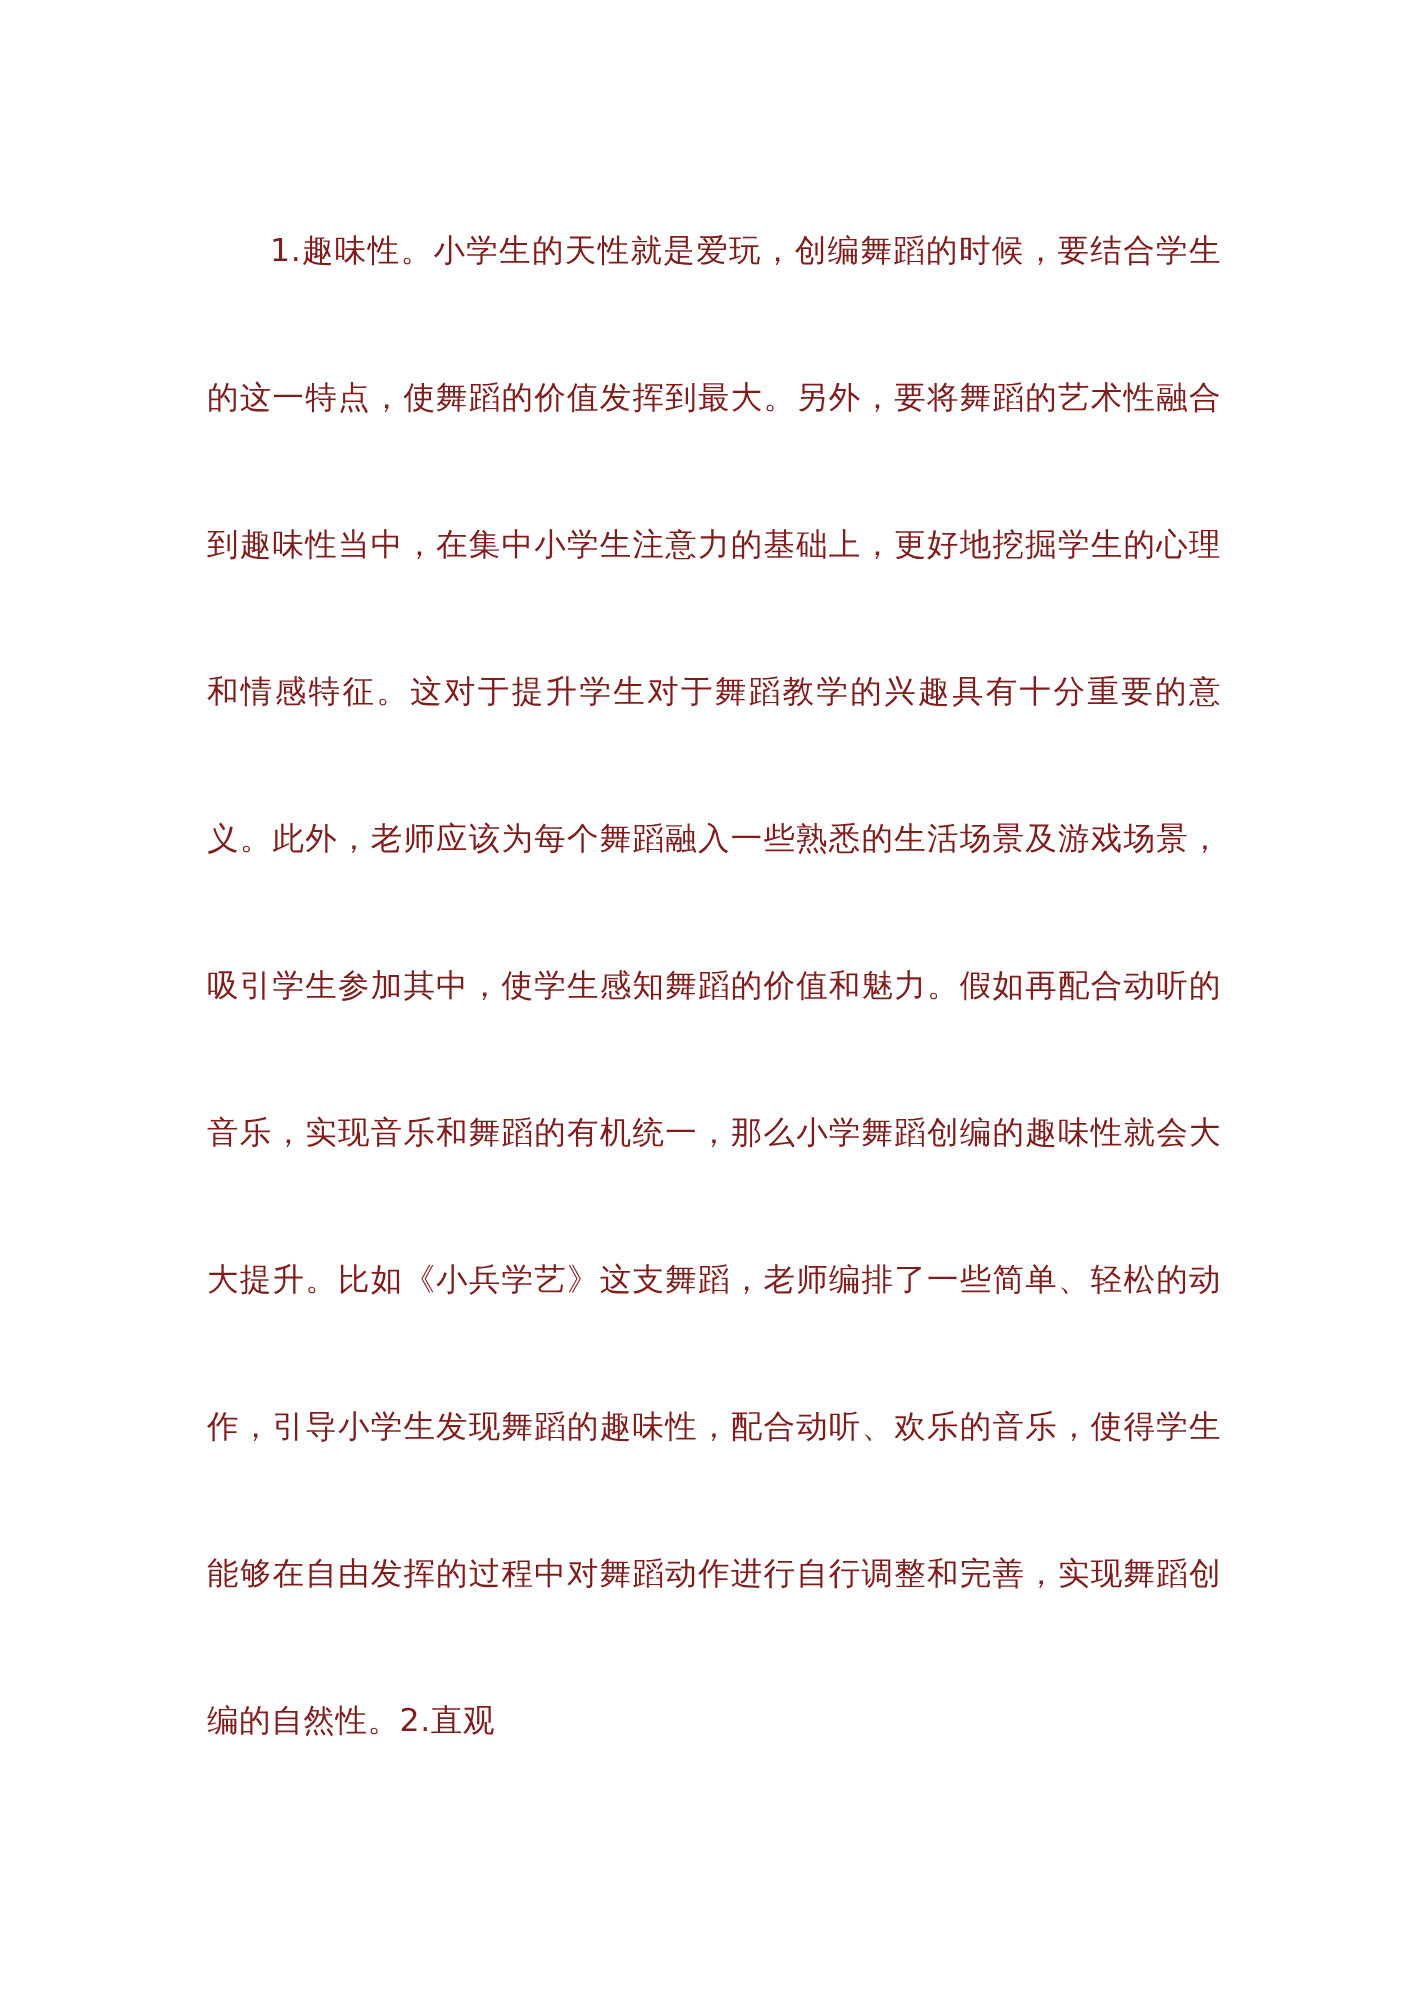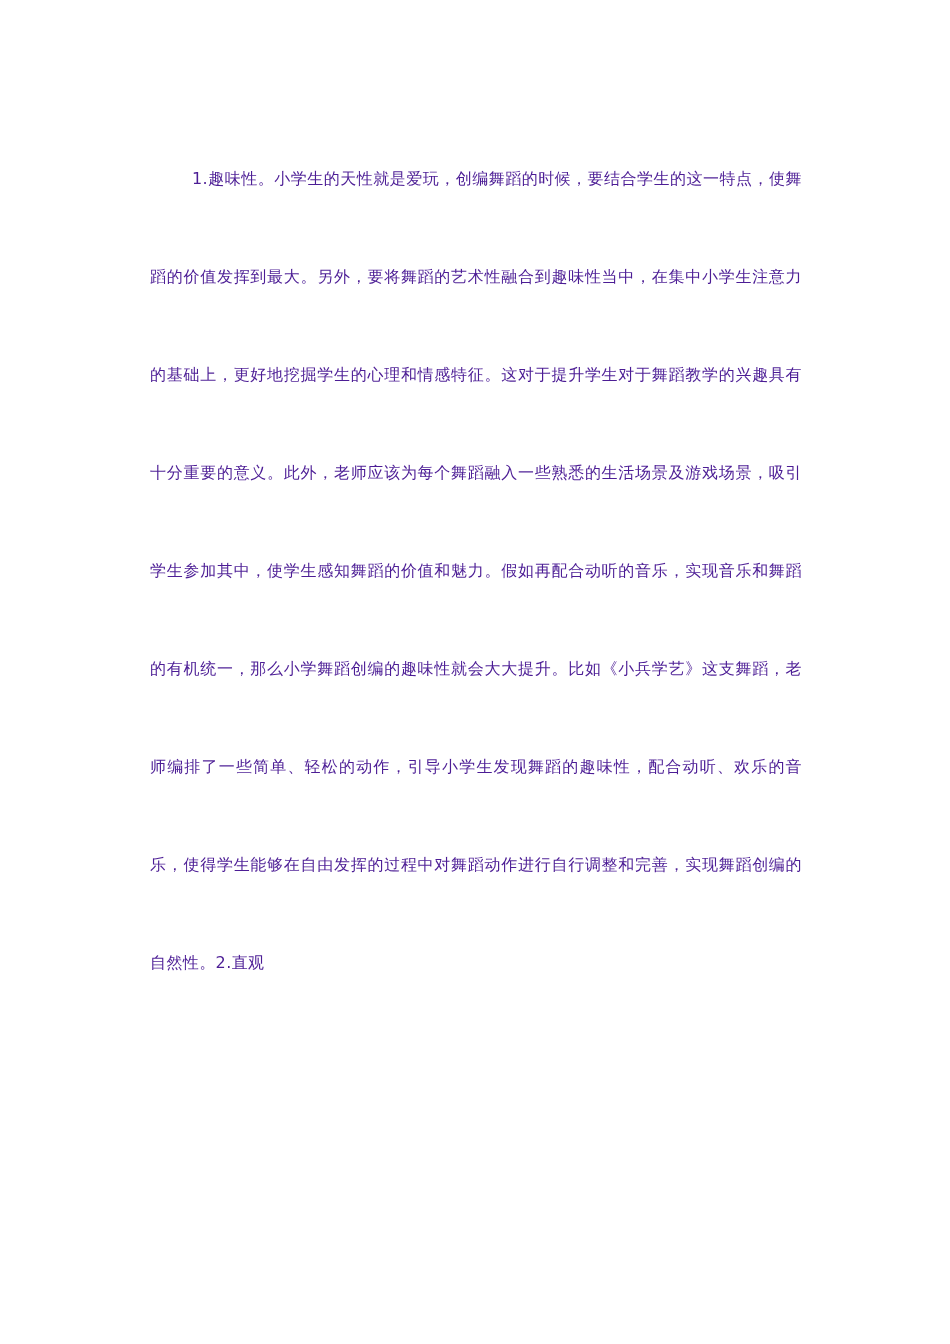--- a/index.html
+++ b/index.html
@@ -16,27 +16,27 @@
     box-sizing: border-box;
   }
   .doc-body {
     position: absolute;
     left: 138px;
     top: 118px;
     width: 676px;
   }
   .doc-paragraph {
     font-family: "DejaVu Sans", "Liberation Sans", sans-serif;
-    font-size: 16px;
-    color: #4c1d95;
+    font-size: 21px;
+    color: #7f1d1d;
     line-height: 98px;
     text-align: justify;
     text-justify: inter-ideograph;
     text-indent: 42px;
-    margin: 12px;
+    margin: 0;
     letter-spacing: 0.4px;
     word-break: break-all;
   }
 </style>
 </head>
 <body>
 
 <div class="page">
   <div class="doc-body">
     <p class="doc-paragraph">1.趣味性。小学生的天性就是爱玩，创编舞蹈的时候，要结合学生的这一特点，使舞蹈的价值发挥到最大。另外，要将舞蹈的艺术性融合到趣味性当中，在集中小学生注意力的基础上，更好地挖掘学生的心理和情感特征。这对于提升学生对于舞蹈教学的兴趣具有十分重要的意义。此外，老师应该为每个舞蹈融入一些熟悉的生活场景及游戏场景，吸引学生参加其中，使学生感知舞蹈的价值和魅力。假如再配合动听的音乐，实现音乐和舞蹈的有机统一，那么小学舞蹈创编的趣味性就会大大提升。比如《小兵学艺》这支舞蹈，老师编排了一些简单、轻松的动作，引导小学生发现舞蹈的趣味性，配合动听、欢乐的音乐，使得学生能够在自由发挥的过程中对舞蹈动作进行自行调整和完善，实现舞蹈创编的自然性。2.直观</p>

